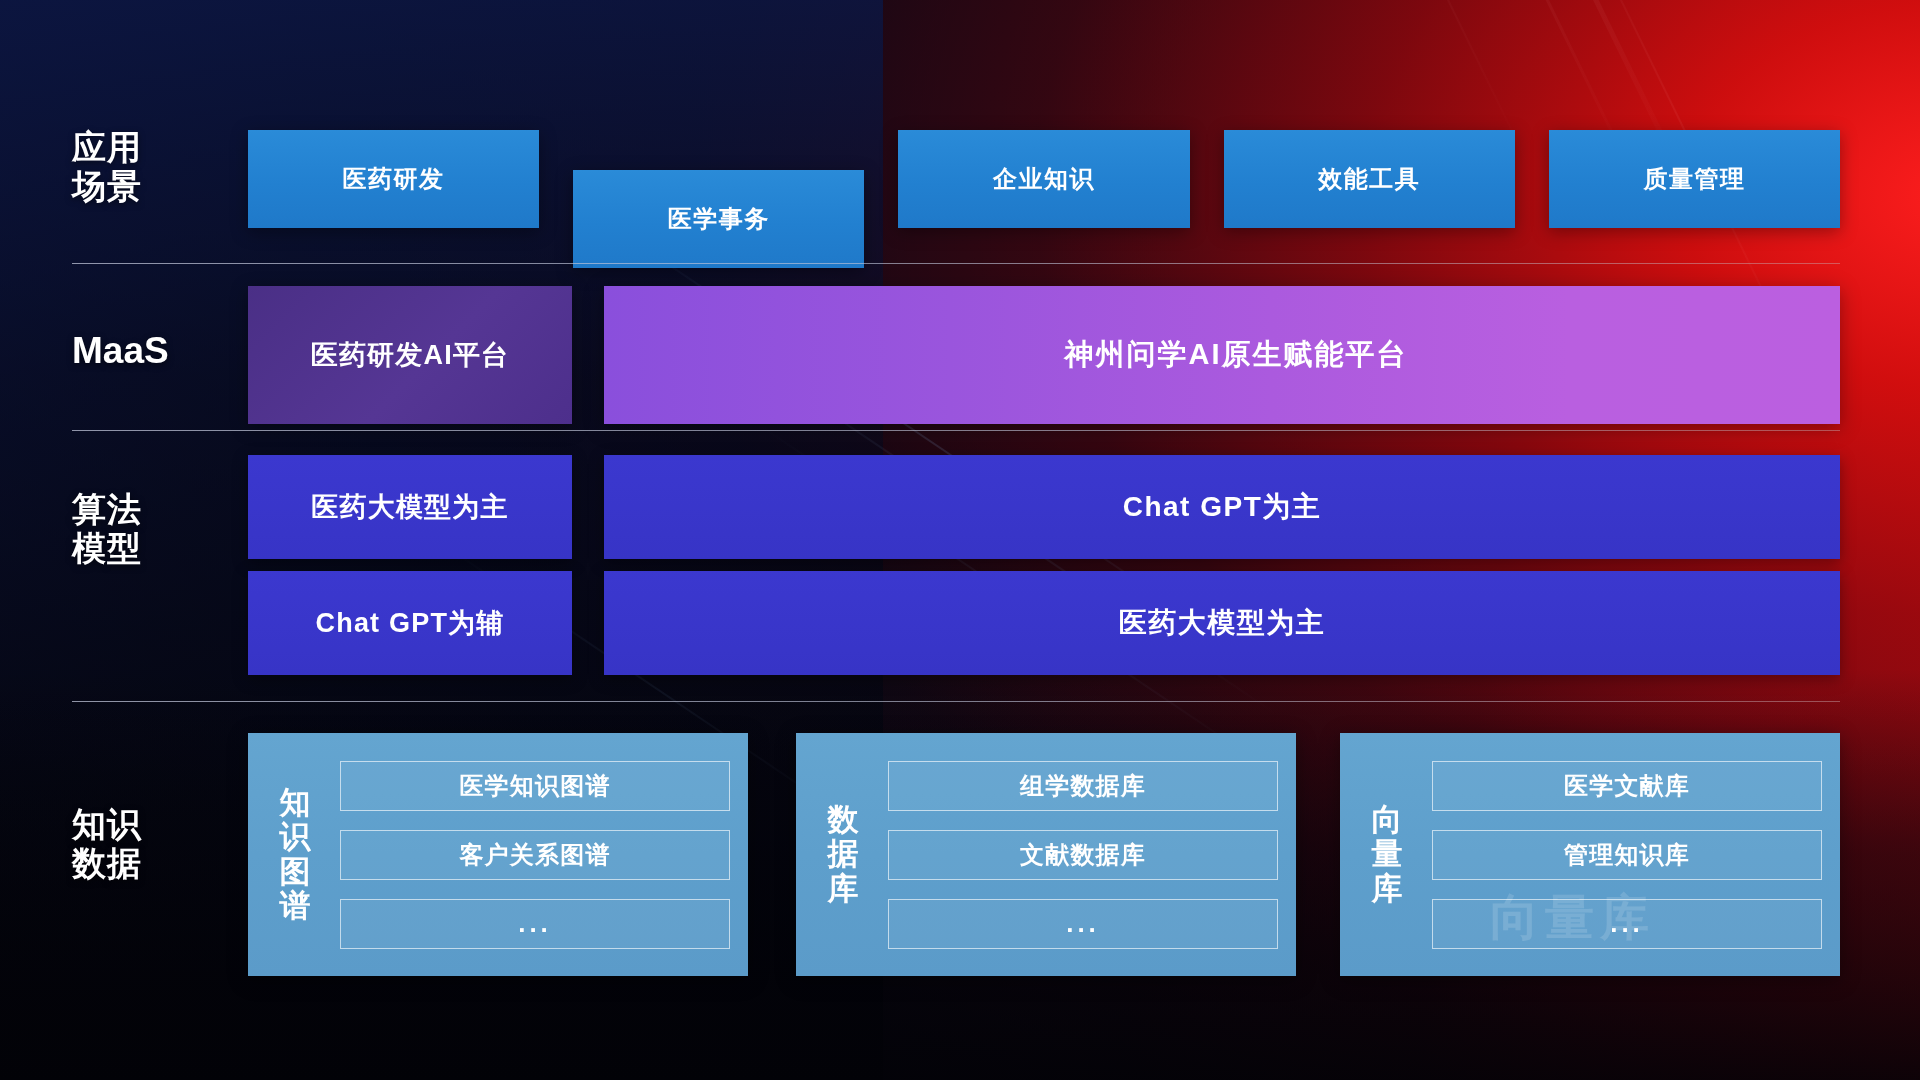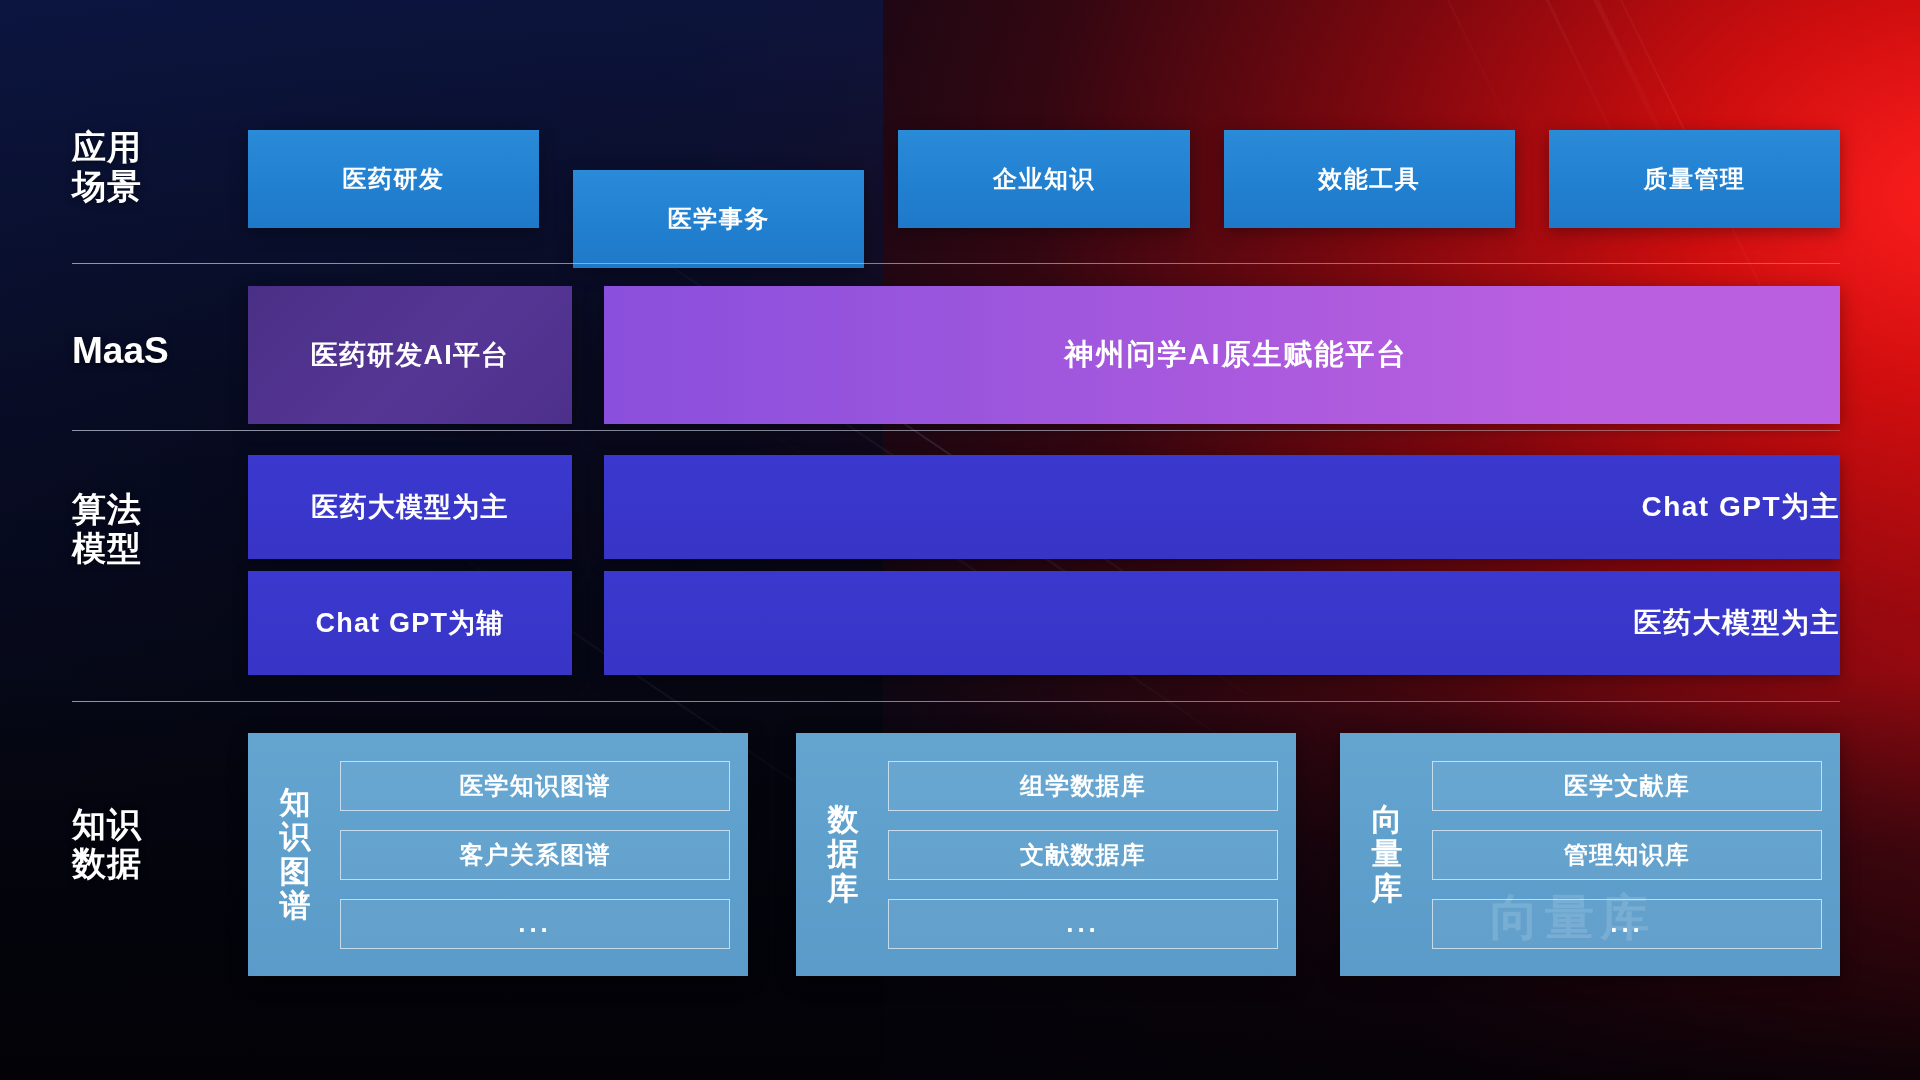--- a/index.html
+++ b/index.html
@@ -88,21 +88,21 @@
   .algo-left{
     width:324px; height:104px; background:linear-gradient(180deg,#3b38cf 0%,#3734c6 100%);
     color:#fff; font-size:27px; font-weight:700; letter-spacing:1.2px;
     display:flex; align-items:center; justify-content:center;
     box-shadow:0 4px 14px rgba(0,0,0,.35);
   }
   .algo-right{
     flex:1; height:104px; margin-left:32px;
     background:linear-gradient(180deg,#3b38cf 0%,#3734c6 100%);
     color:#fff; font-size:28px; font-weight:700; letter-spacing:1.5px;
-    display:flex; align-items:center; justify-content:flex-end;
+    display:flex; align-items:center; justify-content:center;
     box-shadow:0 4px 14px rgba(0,0,0,.35);
   }
   
   .kgroup{
     background:linear-gradient(180deg,#64a5d0 0%,#5e9fcc 50%,#5b9bc9 100%);
     display:flex; align-items:stretch; padding:16px 18px;
     box-shadow:0 4px 18px rgba(0,0,0,.38);
   }
   .kvert{
     width:58px; flex:0 0 58px; color:#fff; font-weight:700;

